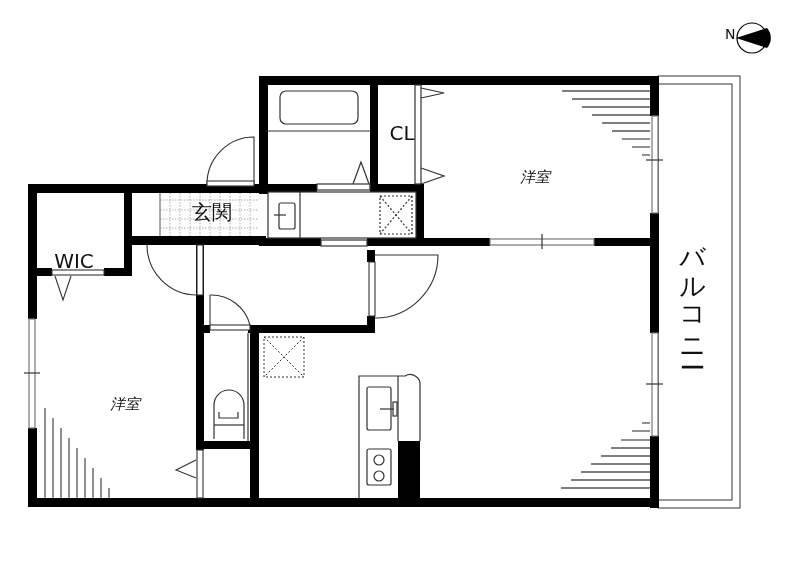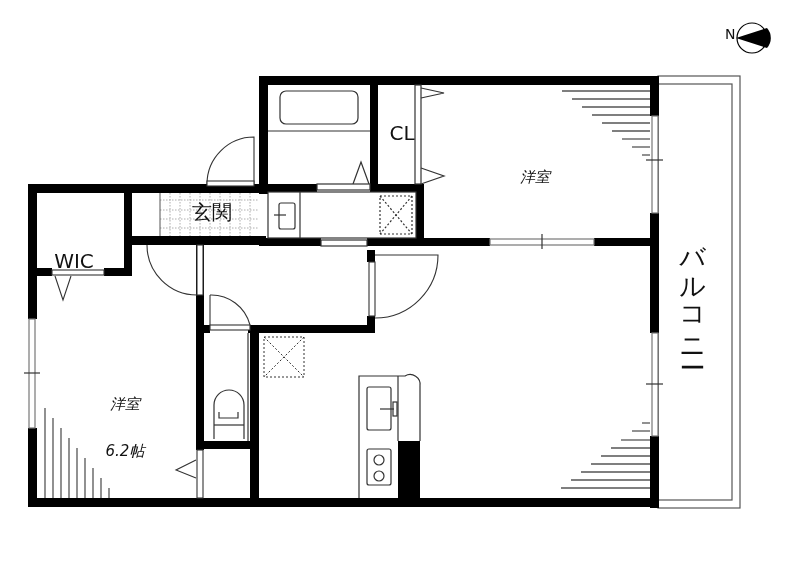--- a/index.html
+++ b/index.html
@@ -207,21 +207,20 @@
 </svg>
 
 <div class="lbl small" style="left:725px;top:27px;font-size:14px;">N</div>
 
 <div class="lbl room" style="left:480px;top:138px;width:110px;">
   <div>洋室</div>
 </div>
 
 <div class="lbl room" style="left:70px;top:365px;width:110px;">
   <div>洋室</div>
-  <div>6.2帖</div>
 </div>
 
 <div class="lbl room" style="left:480px;top:345px;width:110px;">
 </div>
 
 <div class="lbl small" style="left:39px;top:222px;width:70px;margin-top:29px;">WIC</div>
 <div class="lbl small" style="left:378px;top:123px;width:48px;">CL</div>
 <div class="lbl small" style="left:180px;top:202px;width:64px;background:rgba(255,255,255,0);">玄関</div>
 <div class="vert" style="left:676px;top:228px;">バルコニー</div>
 

